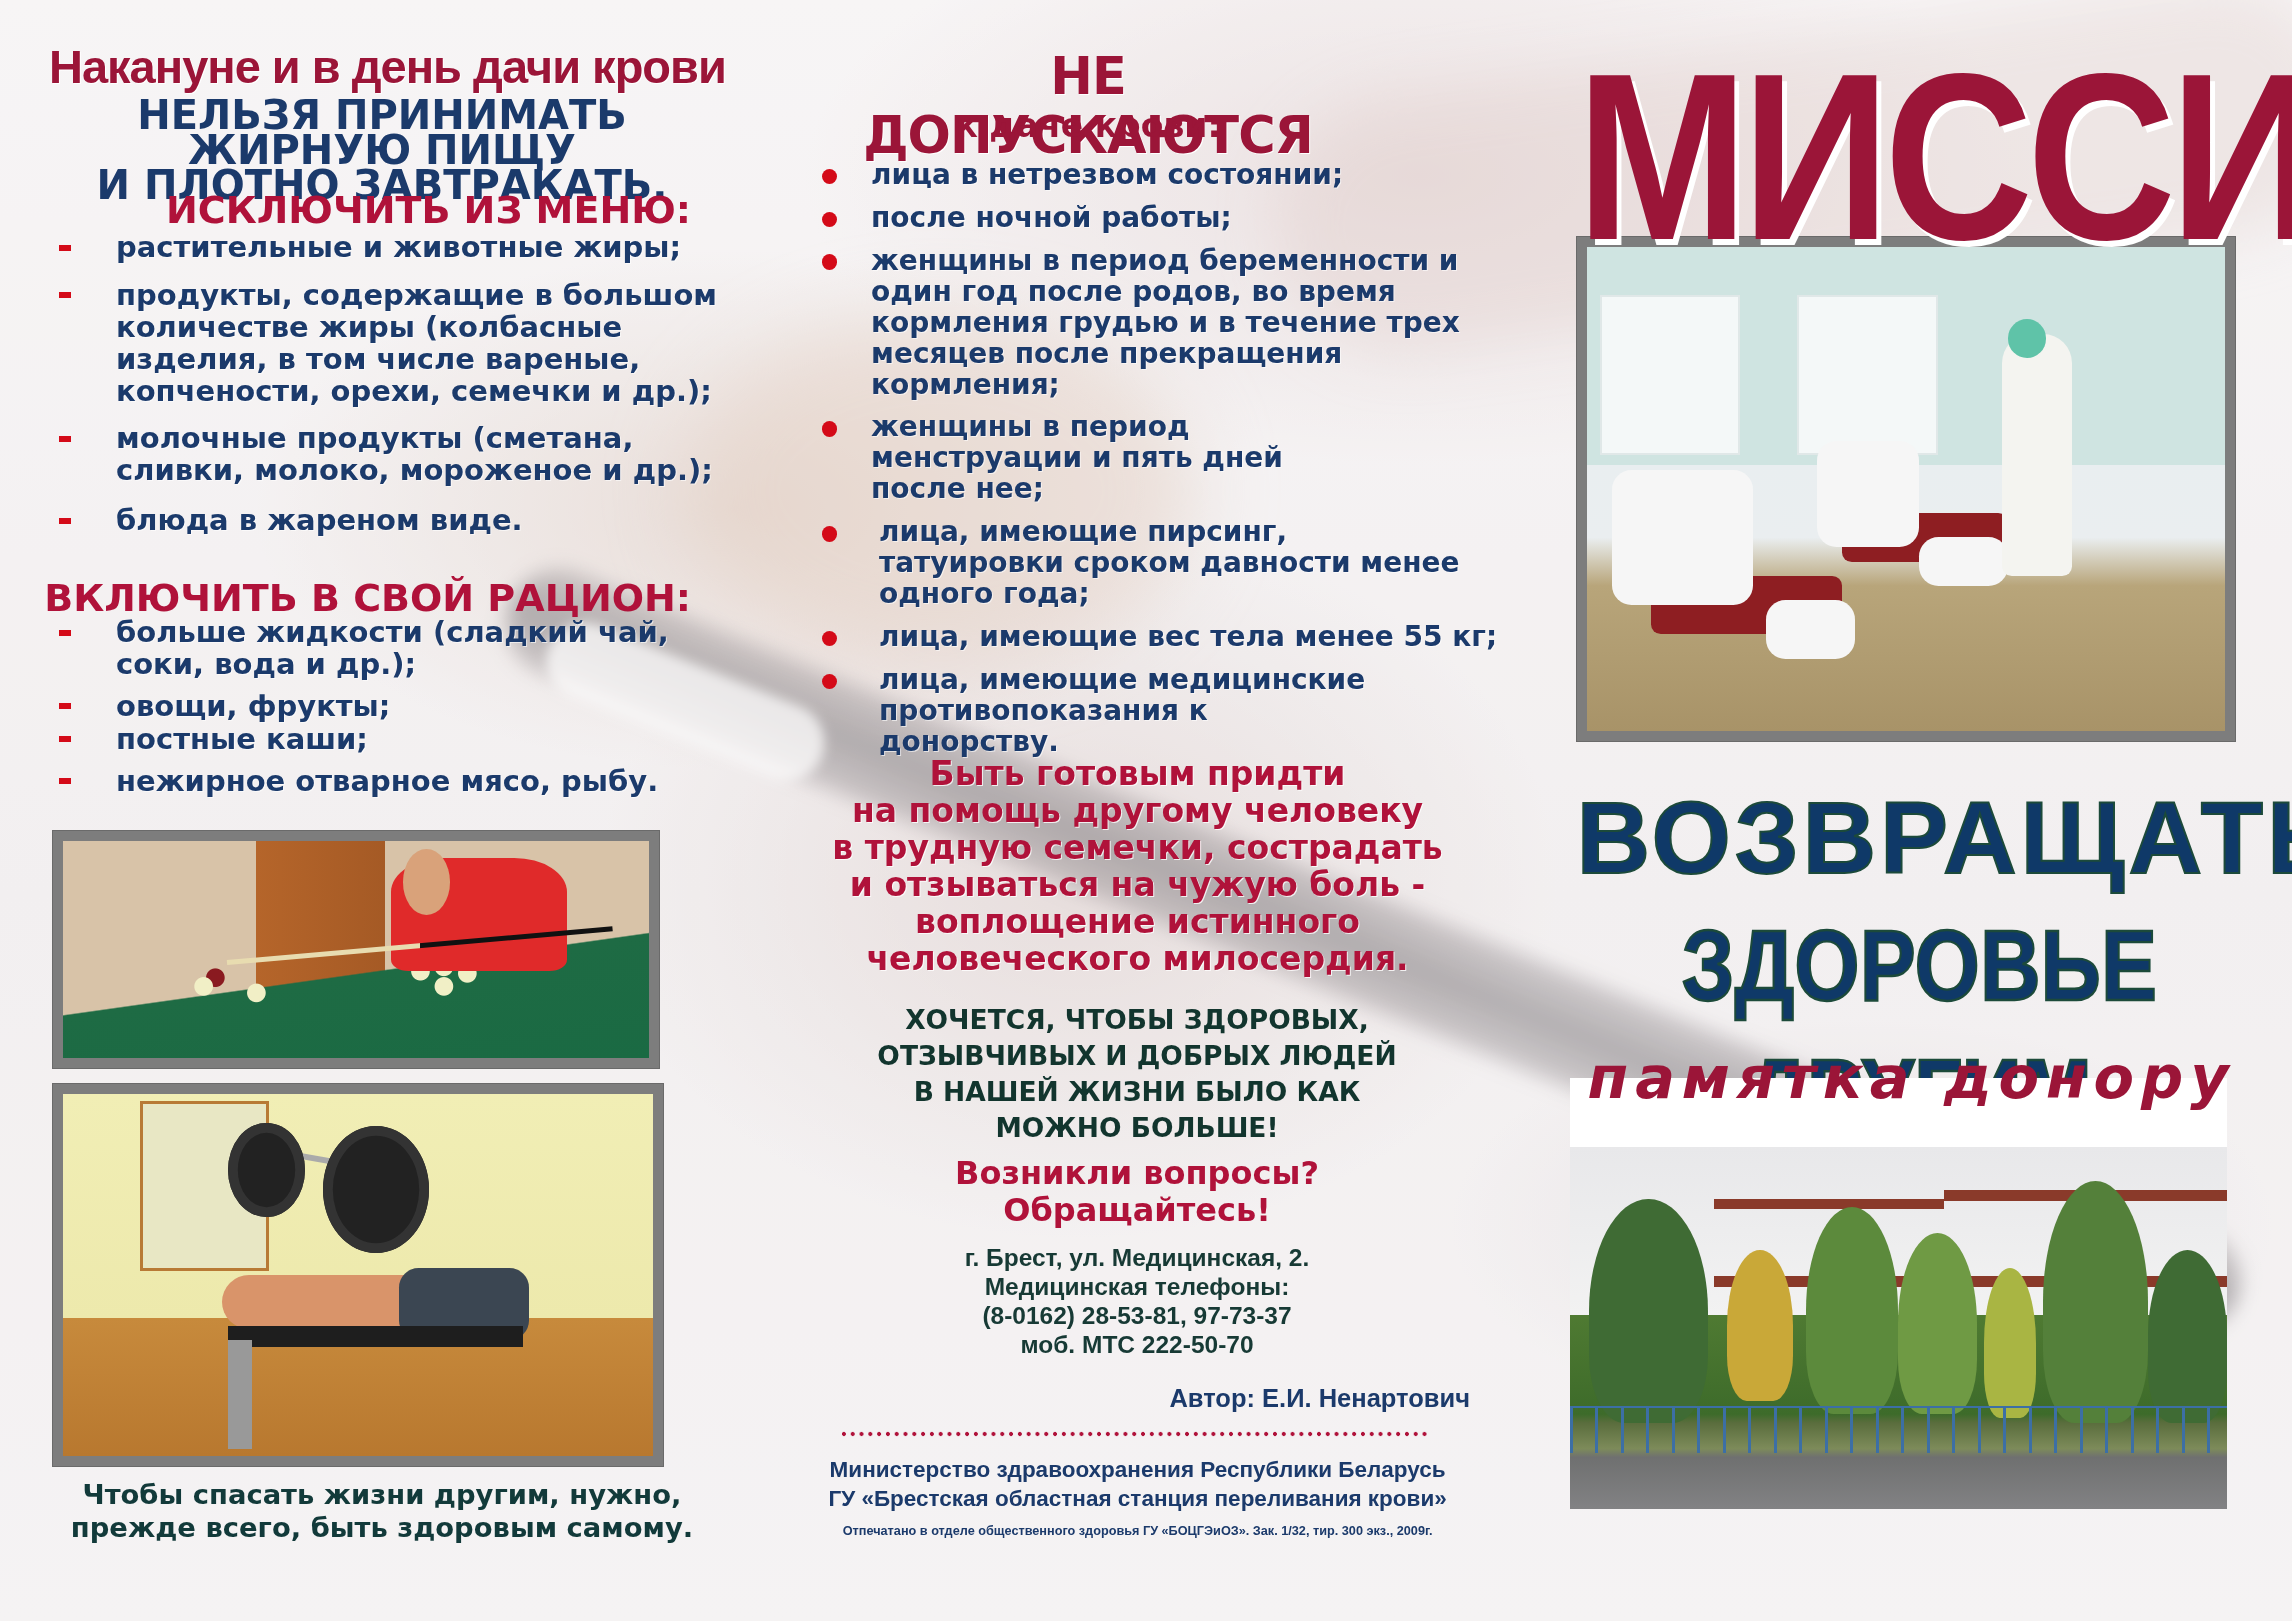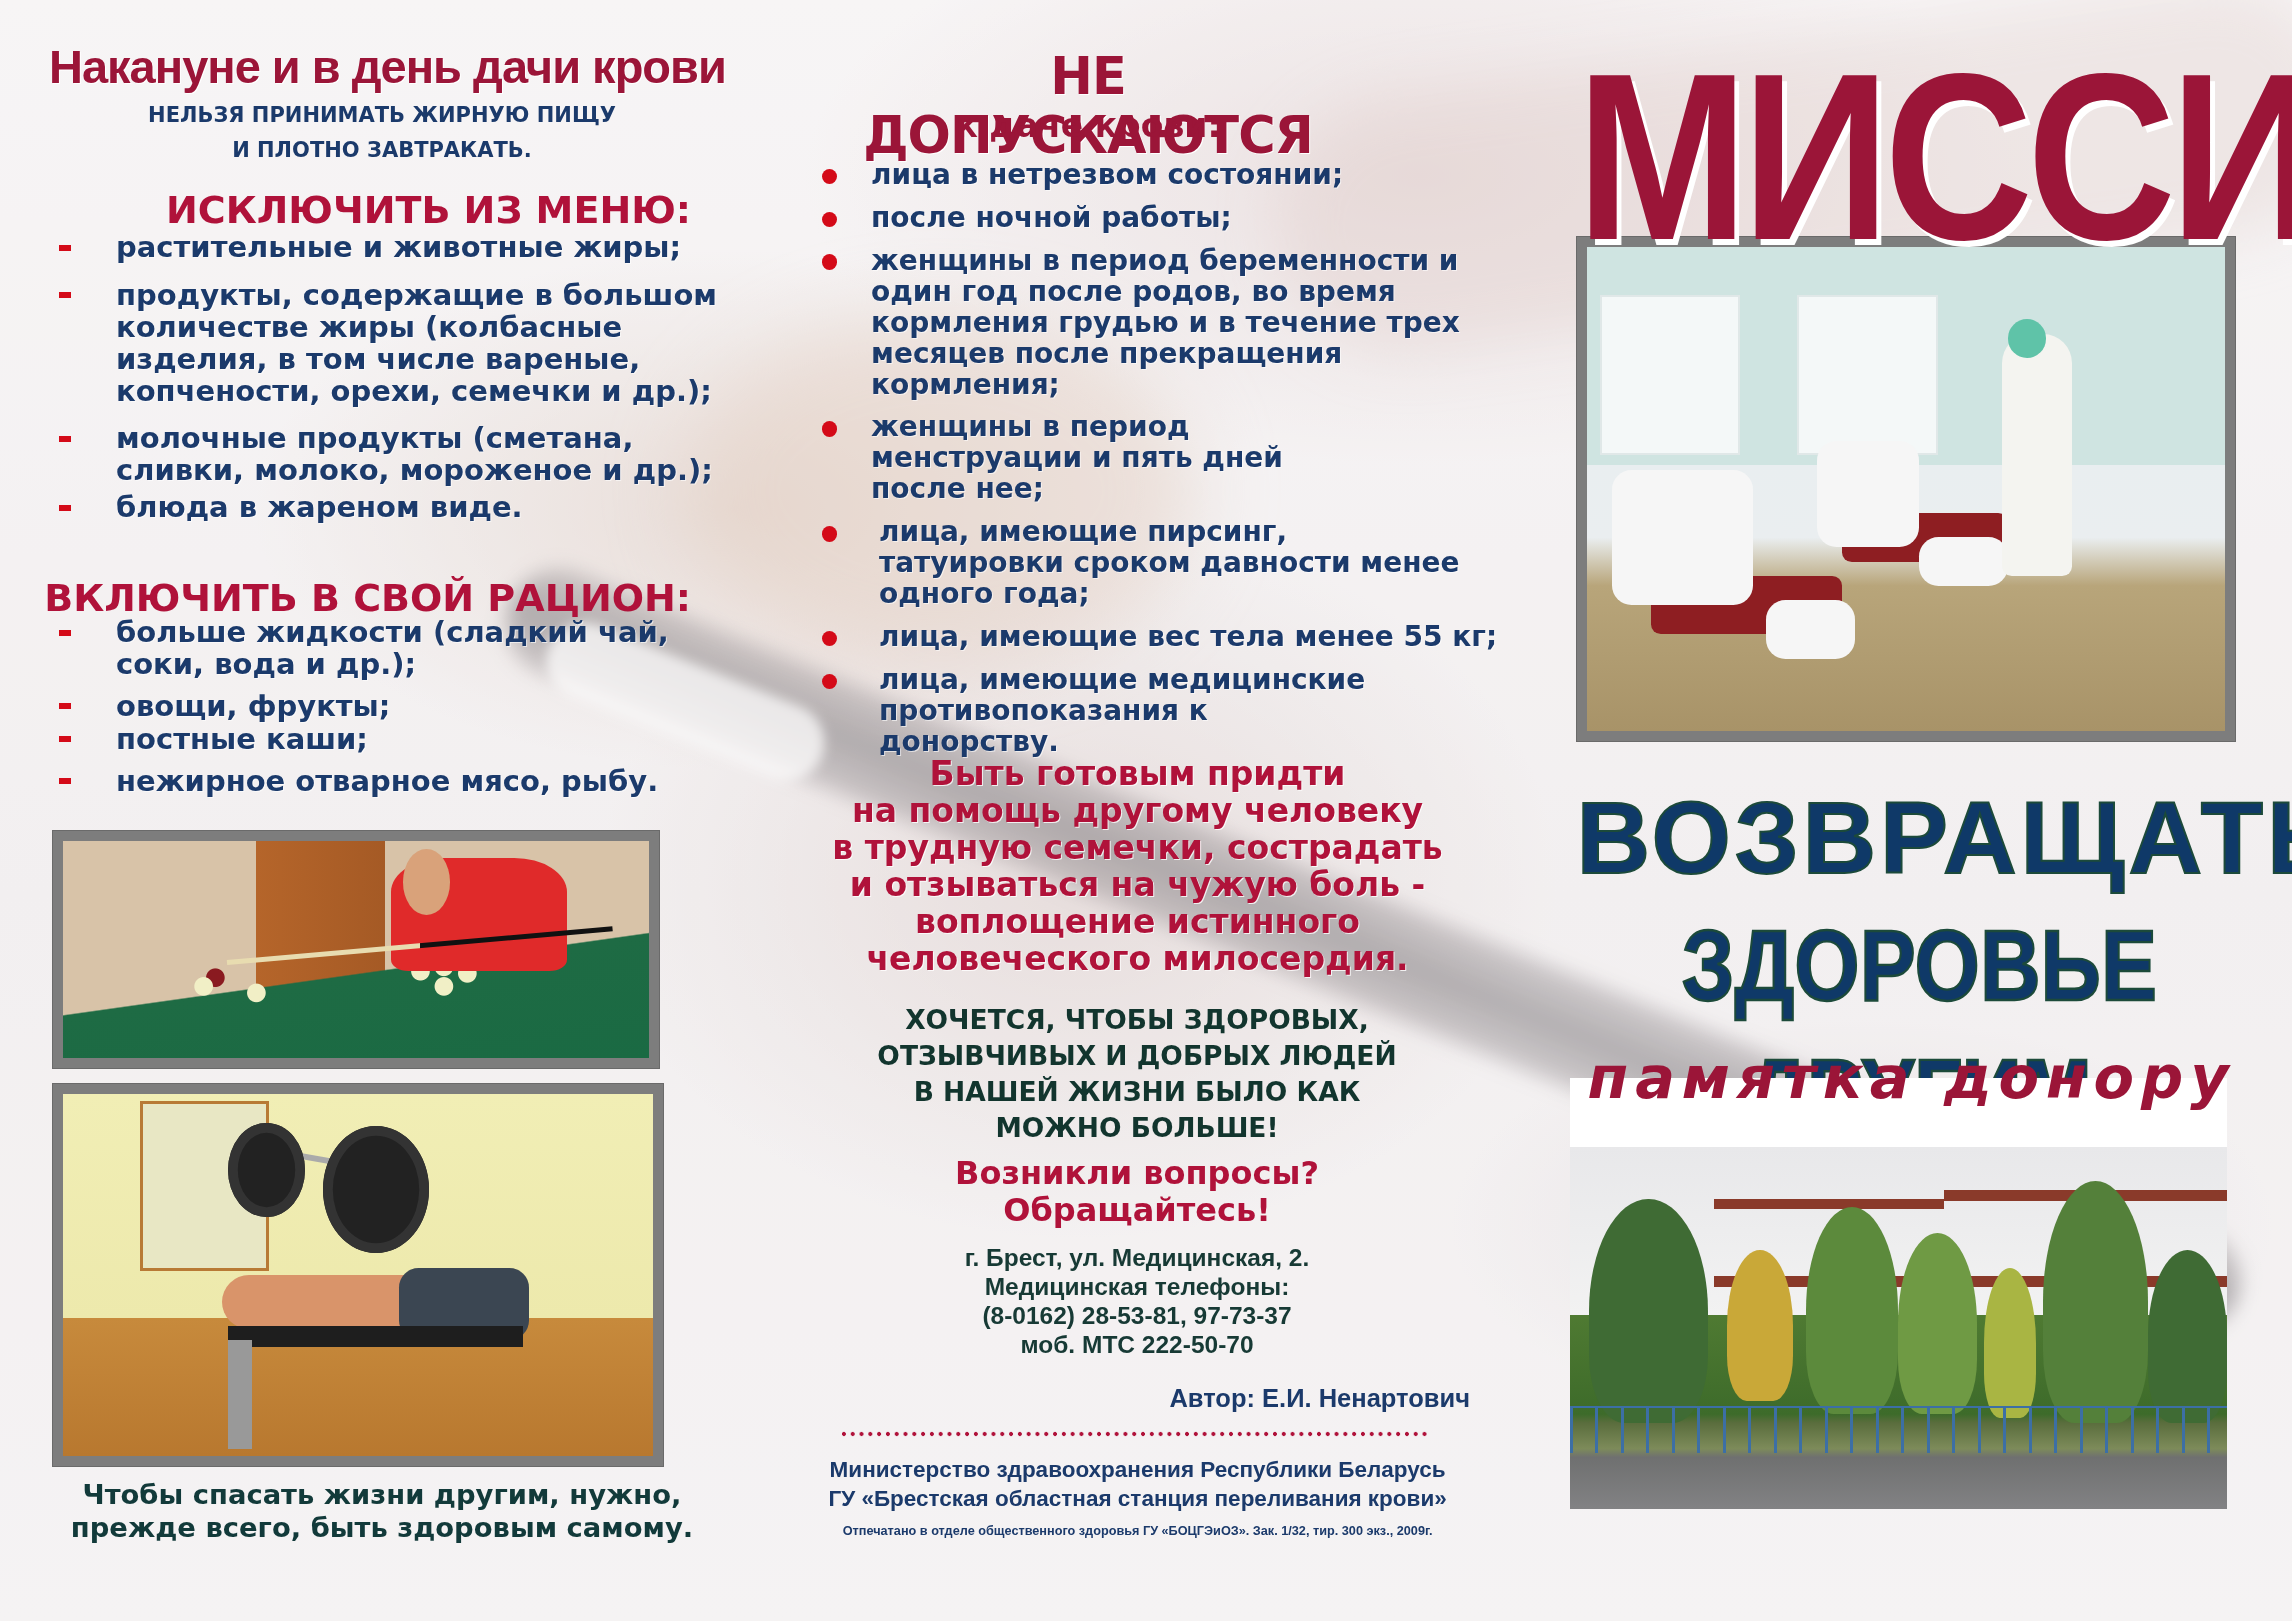--- a/index.html
+++ b/index.html
@@ -59,21 +59,21 @@
     .left { left: 0; top: 0; width: 745px; height: 1621px; }
     .red-title {
       position: absolute; left: 49px; top: 39px; width: 667px;
       color: #9b1538; font-size: 47px; font-weight: bold; letter-spacing: -1px;
       font-family: "Liberation Sans Narrow", "Liberation Sans", sans-serif;
       text-shadow: 1px 1px 0 #fff;
       white-space: nowrap;
     }
     .left .sub {
       position: absolute; left: 39px; top: 98px; width: 686px;
-      color: #1b3a6b; font-size: 21px; font-weight: bold; text-align: center;
+      color: #1b3a6b; font-size: 40px; font-weight: bold; text-align: center;
       line-height: 35px;
     }
     .section-label {
       position: absolute; color: #b0123a; font-size: 38px; font-weight: bold;
       text-align: right; white-space: nowrap;
     }
     .dash-list { position: absolute; left: 49px; width: 676px; list-style: none; }
     .dash-list li {
       position: relative; padding-left: 67px;
       color: #1b3a6b; font-size: 29px; font-weight: bold; line-height: 32px;
@@ -298,21 +298,21 @@
   <h1 class="red-title">Накануне и в день дачи крови</h1>
   <div class="sub">
     <div>НЕЛЬЗЯ ПРИНИМАТЬ ЖИРНУЮ ПИЩУ</div>
     <div>И ПЛОТНО ЗАВТРАКАТЬ.</div>
   </div>
 
   <div class="section-label" style="left:39px; top:188px; width:652px;">ИСКЛЮЧИТЬ ИЗ МЕНЮ:</div>
   <ul class="dash-list" style="top:231px;">
     <li style="margin-bottom:15.7px;"><span class="bullet"></span><span>растительные и животные жиры;</span></li>
     <li style="margin-bottom:15.7px;"><span class="bullet"></span><span>продукты, содержащие в большом количестве жиры (колбасные изделия, в том числе вареные, копчености, орехи, семечки и др.);</span></li>
-    <li style="margin-bottom:5px;"><span class="bullet"></span><span>молочные продукты (сметана, сливки, молоко, мороженое и др.);</span></li>
+    <li style="margin-bottom:18px;"><span class="bullet"></span><span>молочные продукты (сметана, сливки, молоко, мороженое и др.);</span></li>
     <li><span class="bullet"></span><span>блюда в жареном виде.</span></li>
   </ul>
 
   <div class="section-label" style="left:39px; top:576px; width:652px;">ВКЛЮЧИТЬ В СВОЙ РАЦИОН:</div>
   <ul class="dash-list" style="top:616px;">
     <li style="margin-bottom:9.8px;"><span class="bullet"></span><span>больше жидкости (сладкий чай, соки, вода и др.);</span></li>
     <li style="margin-bottom:1px;"><span class="bullet"></span><span>овощи, фрукты;</span></li>
     <li style="margin-bottom:9.8px;"><span class="bullet"></span><span>постные каши;</span></li>
     <li><span class="bullet"></span><span>нежирное отварное мясо, рыбу.</span></li>
   </ul>

